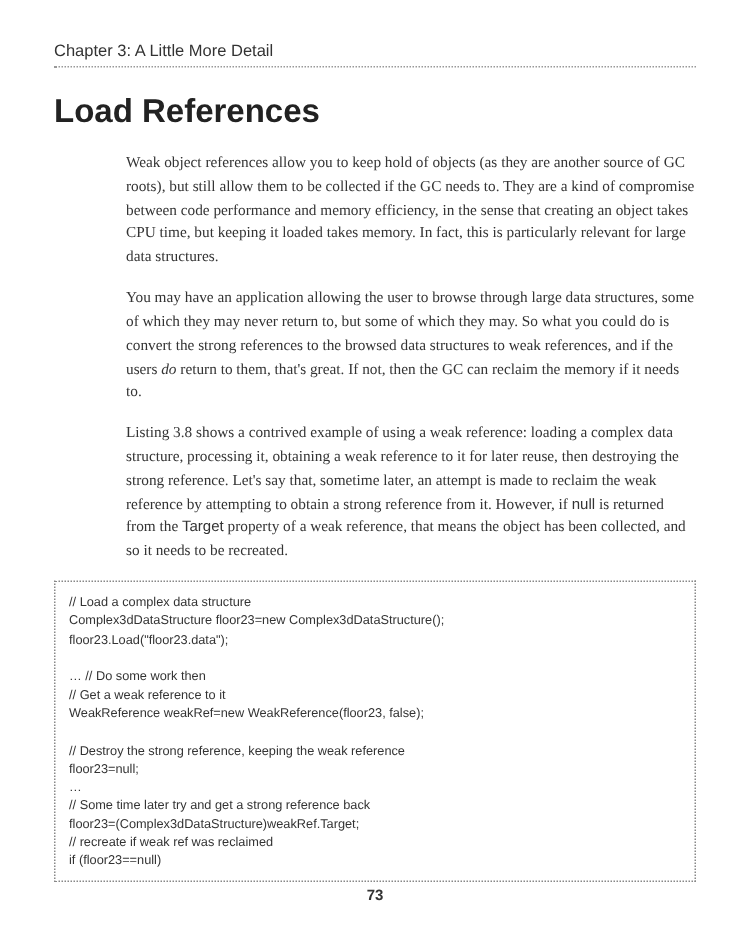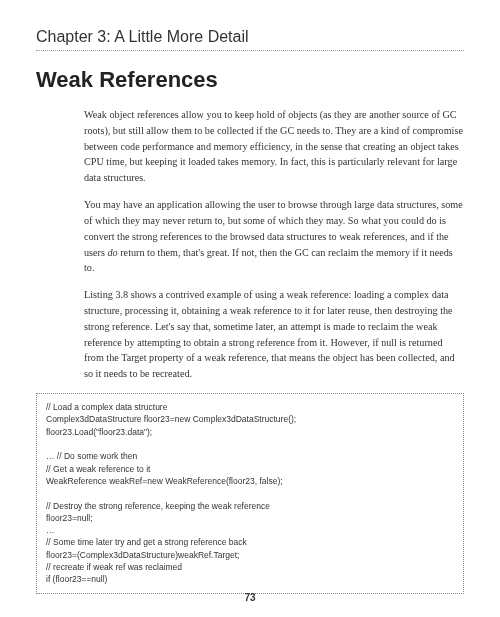--- a/index.html
+++ b/index.html
@@ -10,21 +10,21 @@
     body {
       width: 500px;
       height: 617px;
       background: #fff;
       font-family: Georgia, 'Times New Roman', serif;
       color: #222;
       padding: 28px 36px 20px 36px;
       position: relative;
     }
     .chapter-header {
-      font-size: 16px;
+      font-size: 11px;
       font-family: 'Segoe UI', Arial, sans-serif;
       color: #333;
       padding-bottom: 4px;
       border-bottom: 1px dotted #999;
       margin-bottom: 16px;
     }
     h1.section-title {
       font-family: 'Segoe UI', 'Helvetica Neue', Arial, sans-serif;
       font-weight: 700;
       font-size: 22px;
@@ -33,21 +33,21 @@
     }
     p.body-text {
       font-size: 10.2px;
       line-height: 1.55;
       margin-bottom: 11px;
       text-align: left;
       color: #333;
       margin-left: 48px;
     }
     .mono {
-      font-family: Liberation Serif, serif;
+      font-family: Liberation Sans, sans-serif;
       font-size: 10px;
       text-align: center;
     }
     .code-block {
       border: 1px dotted #888;
       padding: 7px 9px;
       font-family: Liberation Sans, sans-serif;
       font-size: 8.5px;
       line-height: 1.45;
       white-space: pre;
@@ -64,21 +64,21 @@
       font-family: 'Segoe UI', Arial, sans-serif;
       font-weight: 600;
       color: #333;
     }
   </style>
 </head>
 <body>
 
 <div class="chapter-header">Chapter 3: A Little More Detail</div>
 
-<h1 class="section-title">Weak References</h1>
+<h1 class="section-title">Load References</h1>
 
 <p class="body-text">Weak object references allow you to keep hold of objects (as they are another source of GC roots), but still allow them to be collected if the GC needs to. They are a kind of compromise between code performance and memory efficiency, in the sense that creating an object takes CPU time, but keeping it loaded takes memory. In fact, this is particularly relevant for large data structures.</p>
 
 <p class="body-text"><span>You may have an application allowing the user to browse through large data structures, some of which they may never return to, but some of which they may. So what you could do is convert the strong references to the browsed data structures to weak references, and if the users </span><em>do</em><span> return to them, that's great. If not, then the GC can reclaim the memory if it needs to.</span></p>
 
 <p class="body-text"><span>Listing 3.8 shows a contrived example of using a weak reference: loading a complex data structure, processing it, obtaining a weak reference to it for later reuse, then destroying the strong reference. Let's say that, sometime later, an attempt is made to reclaim the weak reference by attempting to obtain a strong reference from it. However, if </span><span class="mono">null</span><span> is returned from the </span><span class="mono">Target</span><span> property of a weak reference, that means the object has been collected, and so it needs to be recreated.</span></p>
 
 <div class="code-block">// Load a complex data structure
 Complex3dDataStructure floor23=new Complex3dDataStructure();
 floor23.Load("floor23.data");

